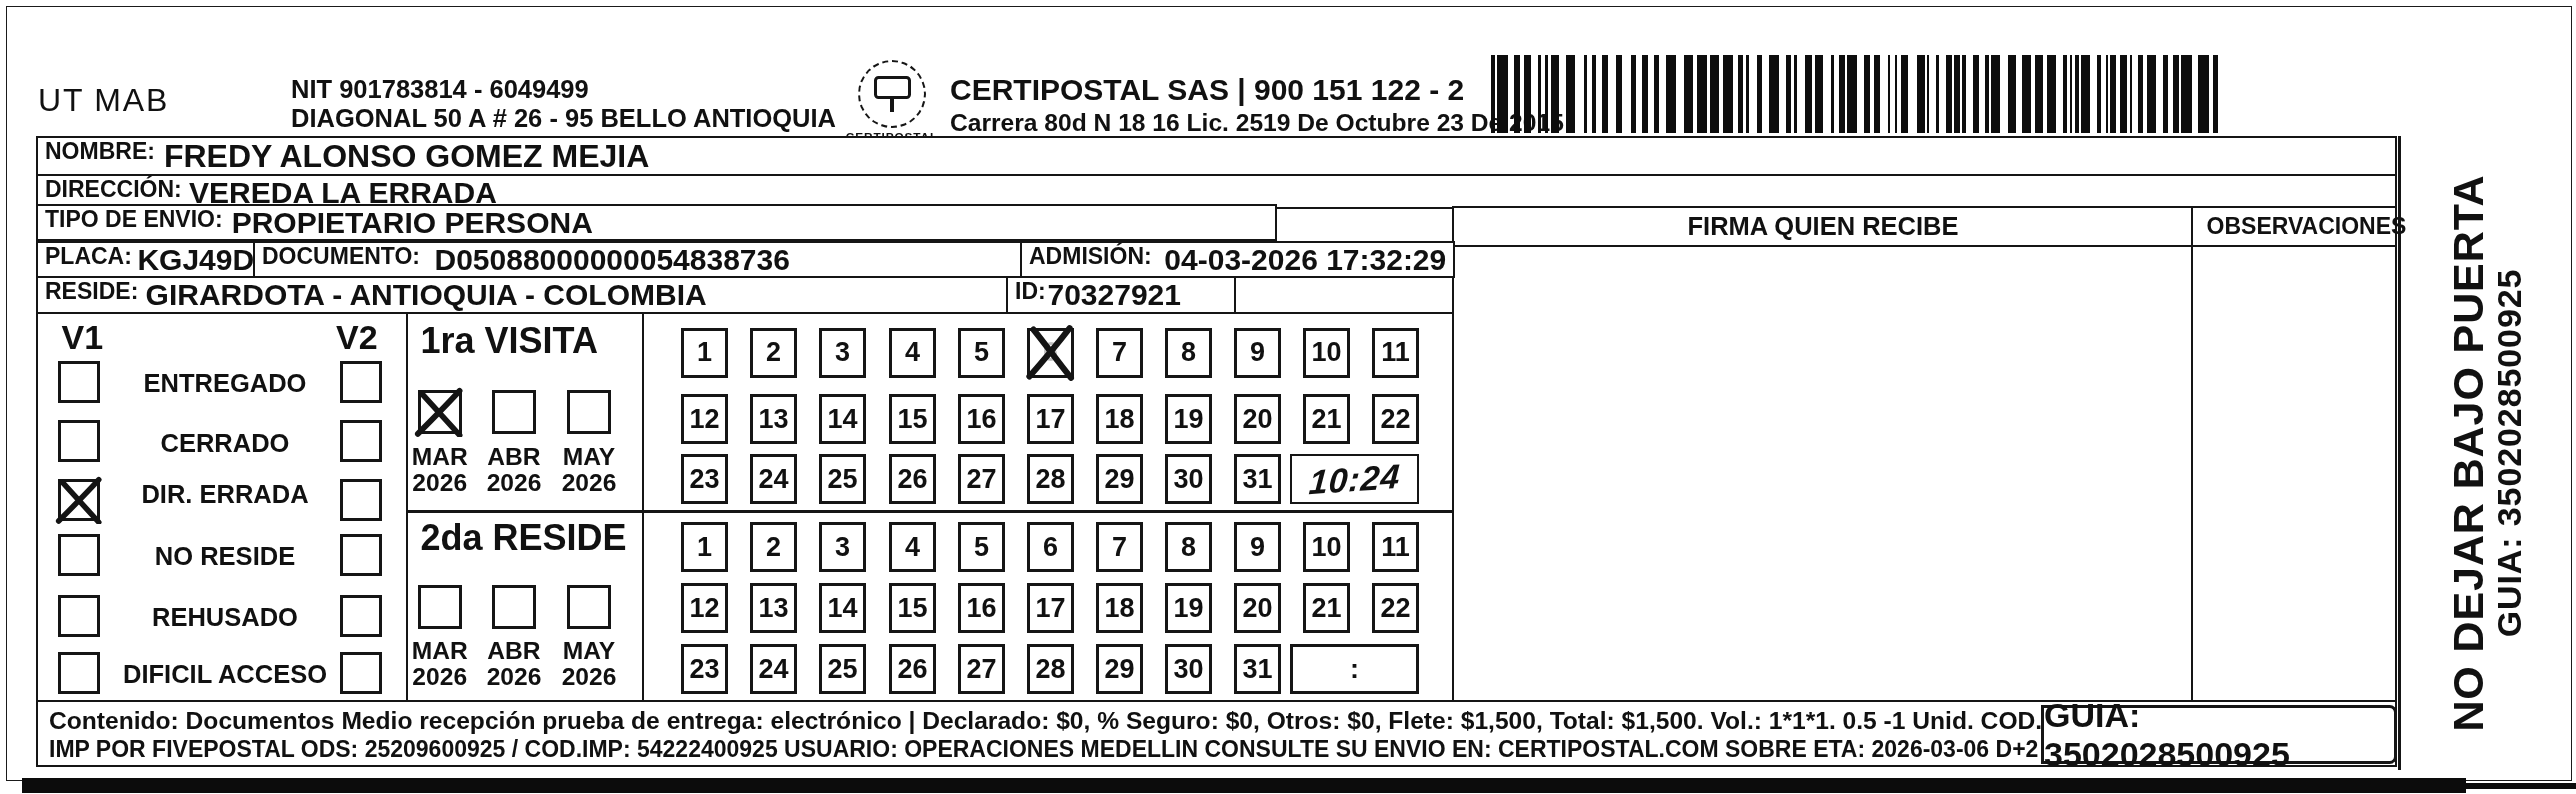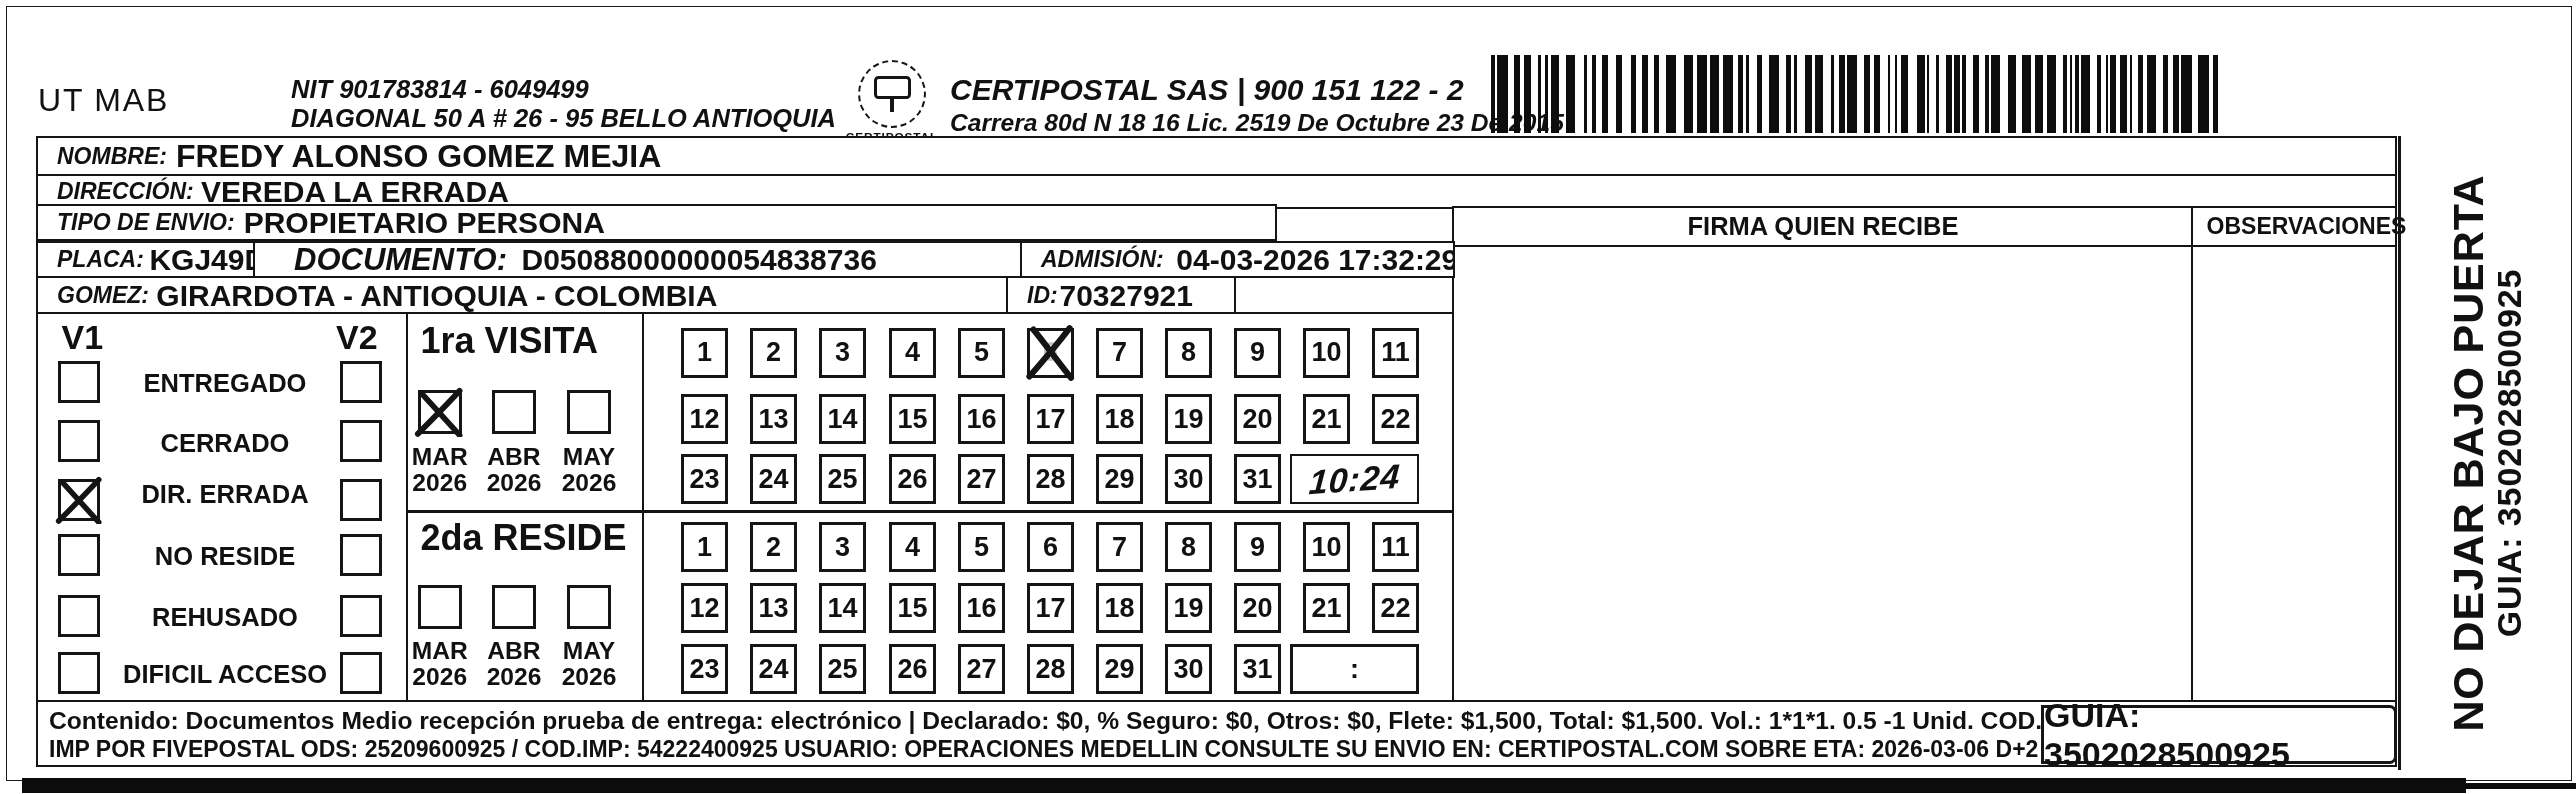--- a/index.html
+++ b/index.html
@@ -1,21 +1,21 @@
 <!DOCTYPE html>
 <html style="font-size:14.5px"><head>
 <meta charset="utf-8">
 <style>
   html,body{margin:0;padding:0;background:#e8e8e8;}
   #label{position:relative;width:2576px;height:795px;background:#ffffff;
          font-family:"Liberation Sans",sans-serif;color:#111;overflow:hidden;}
   .abs{position:absolute;}
   .cell{position:absolute;border:2.7px solid #151515;box-sizing:border-box;background:#fff;}
-  .lab{font-weight:700;font-style:italic;}
-  .row-flex{display:flex;align-items:center;height:100%;padding-left:19px;box-sizing:border-box;white-space:nowrap;overflow:hidden;}
+  .lab{font-weight:700;}
+  .row-flex{display:flex;align-items:flex-start;height:100%;padding-left:7px;box-sizing:border-box;white-space:nowrap;overflow:hidden;}
   .val{font-weight:600;}
   .hdr-center{display:flex;align-items:center;justify-content:center;height:100%;font-weight:700;}
   .chk{position:absolute;border:3.6px solid #151515;box-sizing:border-box;background:#fff;}
   .xmark{position:absolute;left:-6.4px;top:-6.4px;width:calc(100% + 12.7px);height:calc(100% + 12.7px);pointer-events:none;}
   .xmark path{stroke:#141414;stroke-width:4.5;fill:none;stroke-linecap:round;}
   .daybox{position:absolute;border:3.6px solid #151515;box-sizing:border-box;display:flex;align-items:center;justify-content:center;
           font-weight:700;font-size:27px;background:#fff;}
   .hand{font-style:italic;font-weight:700;font-size:34px;transform:rotate(-4deg) skewX(-8deg);letter-spacing:0.9px;}
   .bar{position:absolute;top:0;bottom:0;background:#0d0d0d;}
   .statuslabel{position:absolute;left:64px;width:246px;text-align:center;font-weight:700;font-size:25.5px;}
@@ -150,34 +150,34 @@
   <div class="cell" style="left:2191px;top:245px;width:206px;height:458px;"></div>
 
   <div class="cell" style="left:36px;top:241px;width:219px;height:37px;">
     <div class="row-flex">
         <span class="lab" style="font-size:23px;">PLACA:</span>
       <span class="val" style="font-size:30px;margin-left:5.5px;">KGJ49D</span>
       </div>
   </div>
   <div class="cell" style="left:253px;top:241px;width:770px;height:37px;">
     <div class="row-flex">
-        <span class="lab" style="font-size:31px;margin-left:20px;">DOCUMENTO:</span>
+        <span class="lab" style="font-size:23px;">DOCUMENTO:</span>
       <span class="val" style="font-size:30px;margin-left:14.5px;">D05088000000054838736</span>
       </div>
   </div>
   <div class="cell" style="left:1020px;top:241px;width:435px;height:37px;">
     <div class="row-flex">
         <span class="lab" style="font-size:23px;">ADMISIÓN:</span>
       <span class="val" style="font-size:30px;margin-left:12.7px;">04-03-2026 17:32:29</span>
       </div>
   </div>
 
   <div class="cell" style="left:36px;top:276px;width:972px;height:39px;">
     <div class="row-flex">
-        <span class="lab" style="font-size:23px;">GOMEZ:</span>
+        <span class="lab" style="font-size:23px;">RESIDE:</span>
       <span class="val" style="font-size:30px;margin-left:7.3px;">GIRARDOTA - ANTIOQUIA - COLOMBIA</span>
       </div>
   </div>
   <div class="cell" style="left:1006px;top:276px;width:230px;height:39px;">
     <div class="row-flex">
         <span class="lab" style="font-size:23px;">ID:</span>
       <span class="val" style="font-size:30px;margin-left:1.8px;">70327921</span>
       </div>
   </div>
 

